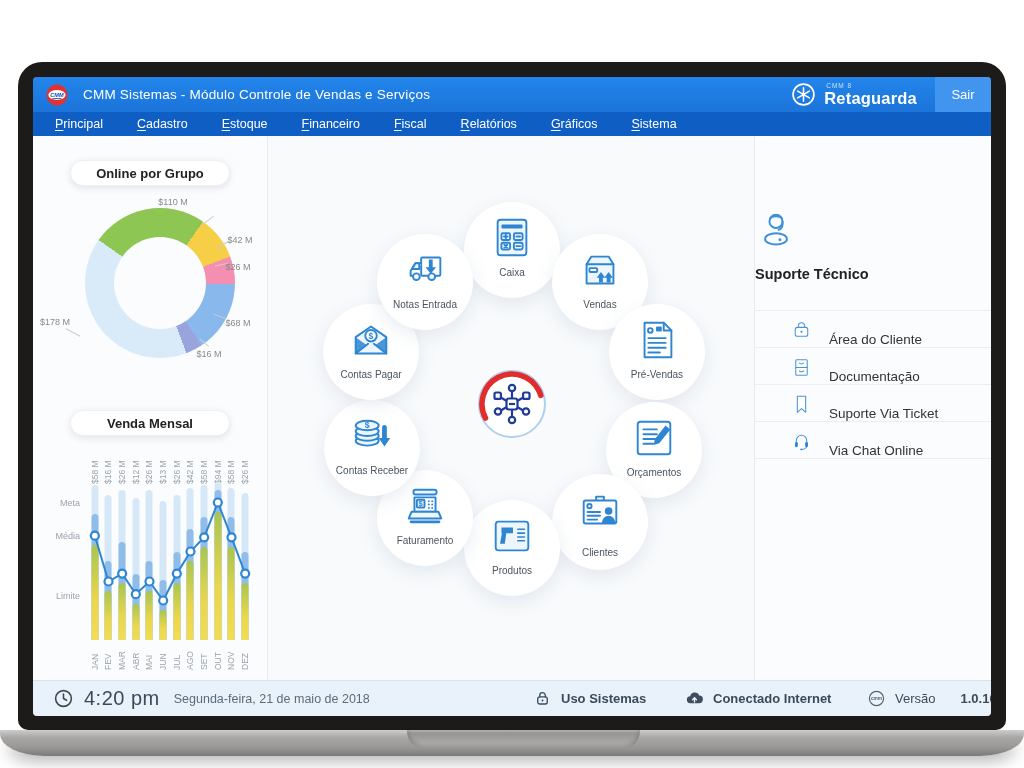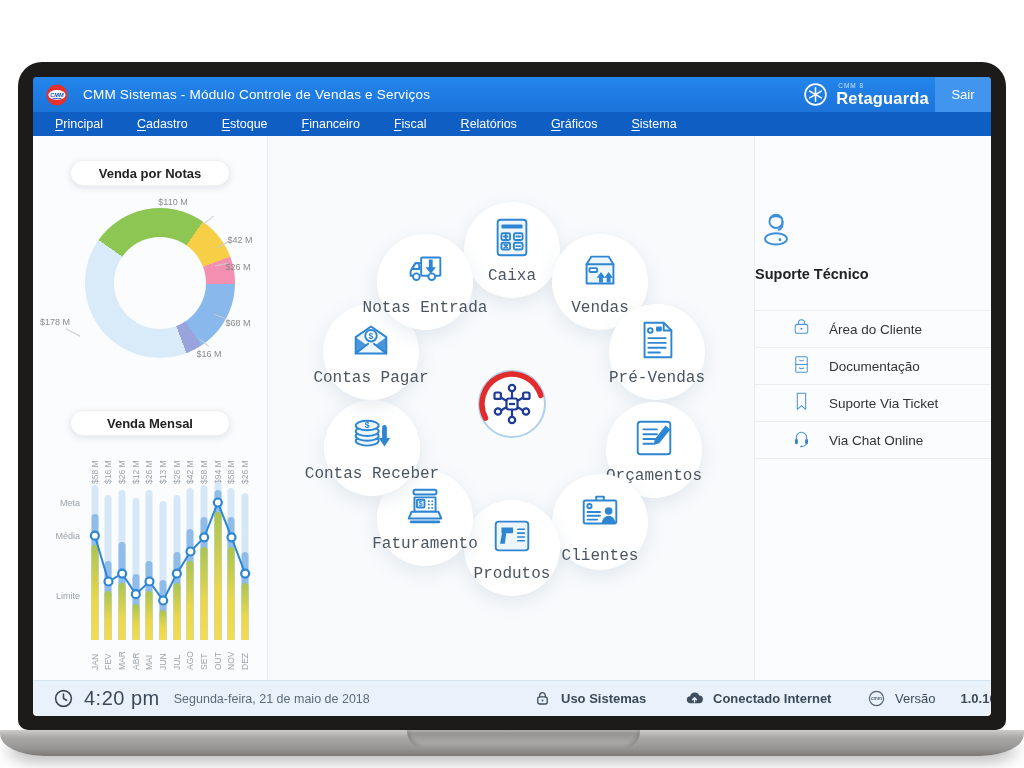--- a/index.html
+++ b/index.html
@@ -19,21 +19,21 @@
 
   
   .screen { position:absolute; left:33px; top:77px; width:958px; height:639px;
     background:#a16207; border-radius:4px; overflow:hidden; }
 
   
   .titlebar { position:absolute; left:0; top:0; width:100%; height:35px;
     background:linear-gradient(180deg,#2385ea,#1b74da); display:flex; align-items:center; color:#fff; }
   .titlebar .logo { margin-left:12px; width:24px; height:24px; flex:0 0 auto; }
   .titlebar .title { margin-left:14px; font-size:13.5px; letter-spacing:.2px; white-space:nowrap; }
-  .tb-right { position:absolute; right:56px; top:0; height:35px; display:flex; align-items:center; gap:8px; padding-right:6px; }
+  .tb-right { position:absolute; right:56px; top:0; height:35px; display:flex; align-items:center; gap:8px; padding-right:18px; }
   .brand-txt { display:flex; flex-direction:column; line-height:1; }
   .brand-small { font-size:6.5px; letter-spacing:1px; opacity:.75; margin-left:2px; }
   .brand-name { font-size:16.5px; font-weight:bold; letter-spacing:.2px; }
   .btn-sair { position:absolute; right:0; top:0; width:56px; height:35px; background:#4195ef;
     color:#fff; font-size:13px; display:flex; align-items:center; justify-content:center; cursor:pointer; }
 
   
   .menubar { position:absolute; left:0; top:35px; width:100%; height:24px; background:#0f5ec4;
     display:flex; align-items:center; gap:34px; padding-left:22px; }
   .menu-item { color:#fff; font-size:12.5px; white-space:nowrap; cursor:pointer; }
@@ -67,30 +67,30 @@
     color:#9aa3ab; transform:translateX(-50%) rotate(-90deg); text-align:left; white-space:nowrap; }
   .month-label { position:absolute; top:100%; left:50%; width:26px; margin-top:12px; font-size:8.5px;
     color:#9aa3ab; transform:translateX(-50%) rotate(-90deg); white-space:nowrap; }
   .y-marker { position:absolute; right:100%; margin-right:8px; transform:translateY(50%);
     font-size:9px; color:#9aa3ab; white-space:nowrap; }
 
   
   .hub-item { position:absolute; width:96px; height:96px; background:#fff; border-radius:50%;
     box-shadow:0 6px 18px rgba(110,140,170,.16); display:flex; flex-direction:column; align-items:center;
     justify-content:flex-start; padding-top:13px; cursor:pointer; }
-  .hub-item .hub-label { font-size:16px; color:#4a5560; margin-top:2px; white-space:nowrap;font-family:Liberation Mono, monospace; }
+  .hub-item .hub-label { font-size:10px; color:#4a5560; margin-top:2px; white-space:nowrap; }
   .hub-item svg { width:46px; height:46px; }
   .hub-center { position:absolute; left:206px; top:230px; width:76px; height:76px; }
 
   
   .support-head { position:absolute; left:0; top:74px; width:100%; text-align:left; }
   .support-head svg { width:42px; height:42px; }
   .support-title { margin-top:10px; font-size:14.5px; font-weight:bold; color:#222; }
   .support-list { position:absolute; left:0; top:174px; width:100%; border-top:1px solid #ededed; }
-  .support-row { height:37px; display:flex; align-items:center; gap:15px; padding-left:34px;
+  .support-row { height:37px; display:flex; align-items:flex-end; gap:15px; padding-left:34px;
     border-bottom:1px solid #ededed; cursor:pointer; }
   .support-row svg { width:25px; height:25px; flex:0 0 auto; }
   .support-row .sr-label { font-size:13.5px; color:#333; }
 
   
   .statusbar { position:absolute; left:0; top:603px; width:100%; height:36px; background:#e9f2fb;
     border-top:1px solid #d6e4f2; color:#3c4a58; }
   .sb-left { position:absolute; left:20px; top:0; height:100%; display:flex; align-items:center; gap:10px; }
   .sb-time { font-size:20px; letter-spacing:.5px; }
   .sb-date { font-size:12.5px; color:#5d6b79; margin-left:4px; }
@@ -138,21 +138,21 @@
       <div class="menu-item"><u>F</u>inanceiro</div>
       <div class="menu-item"><u>F</u>iscal</div>
       <div class="menu-item"><u>R</u>elatórios</div>
       <div class="menu-item"><u>G</u>ráficos</div>
       <div class="menu-item"><u>S</u>istema</div>
     </div>
 
   <div class="content">
 
     <div class="left-panel">
-      <div class="panel-pill" style="top:24px;">Venda por Notas</div>
+      <div class="panel-pill" style="top:24px;">Online por Grupo</div>
 
       <div class="donut" id="donut" style="background: conic-gradient(from -55deg, rgb(141, 198, 83) 0deg, rgb(141, 198, 83) 90deg, rgb(247, 207, 71) 90deg, rgb(247, 207, 71) 124.364deg, rgb(244, 143, 177) 124.364deg, rgb(244, 143, 177) 145.636deg, rgb(136, 184, 236) 145.636deg, rgb(136, 184, 236) 201.273deg, rgb(153, 164, 220) 201.273deg, rgb(153, 164, 220) 214.364deg, rgb(217, 234, 248) 214.364deg, rgb(217, 234, 248) 360deg);"></div>
       <span class="leader" style="left:168px;top:84px;width:14px;transform:rotate(-38deg);"></span>
       <span class="leader" style="left:183px;top:108px;width:14px;transform:rotate(-30deg);"></span>
       <span class="leader" style="left:182px;top:128px;width:14px;transform:rotate(-12deg);"></span>
       <span class="leader" style="left:180px;top:180px;width:14px;transform:rotate(20deg);"></span>
       <span class="leader" style="left:165px;top:206px;width:12px;transform:rotate(40deg);"></span>
       <span class="leader" style="left:32px;top:196px;width:16px;transform:rotate(28deg);"></span>
 
       <span class="donut-label" style="left:140px;top:66px;">$110 M</span>

